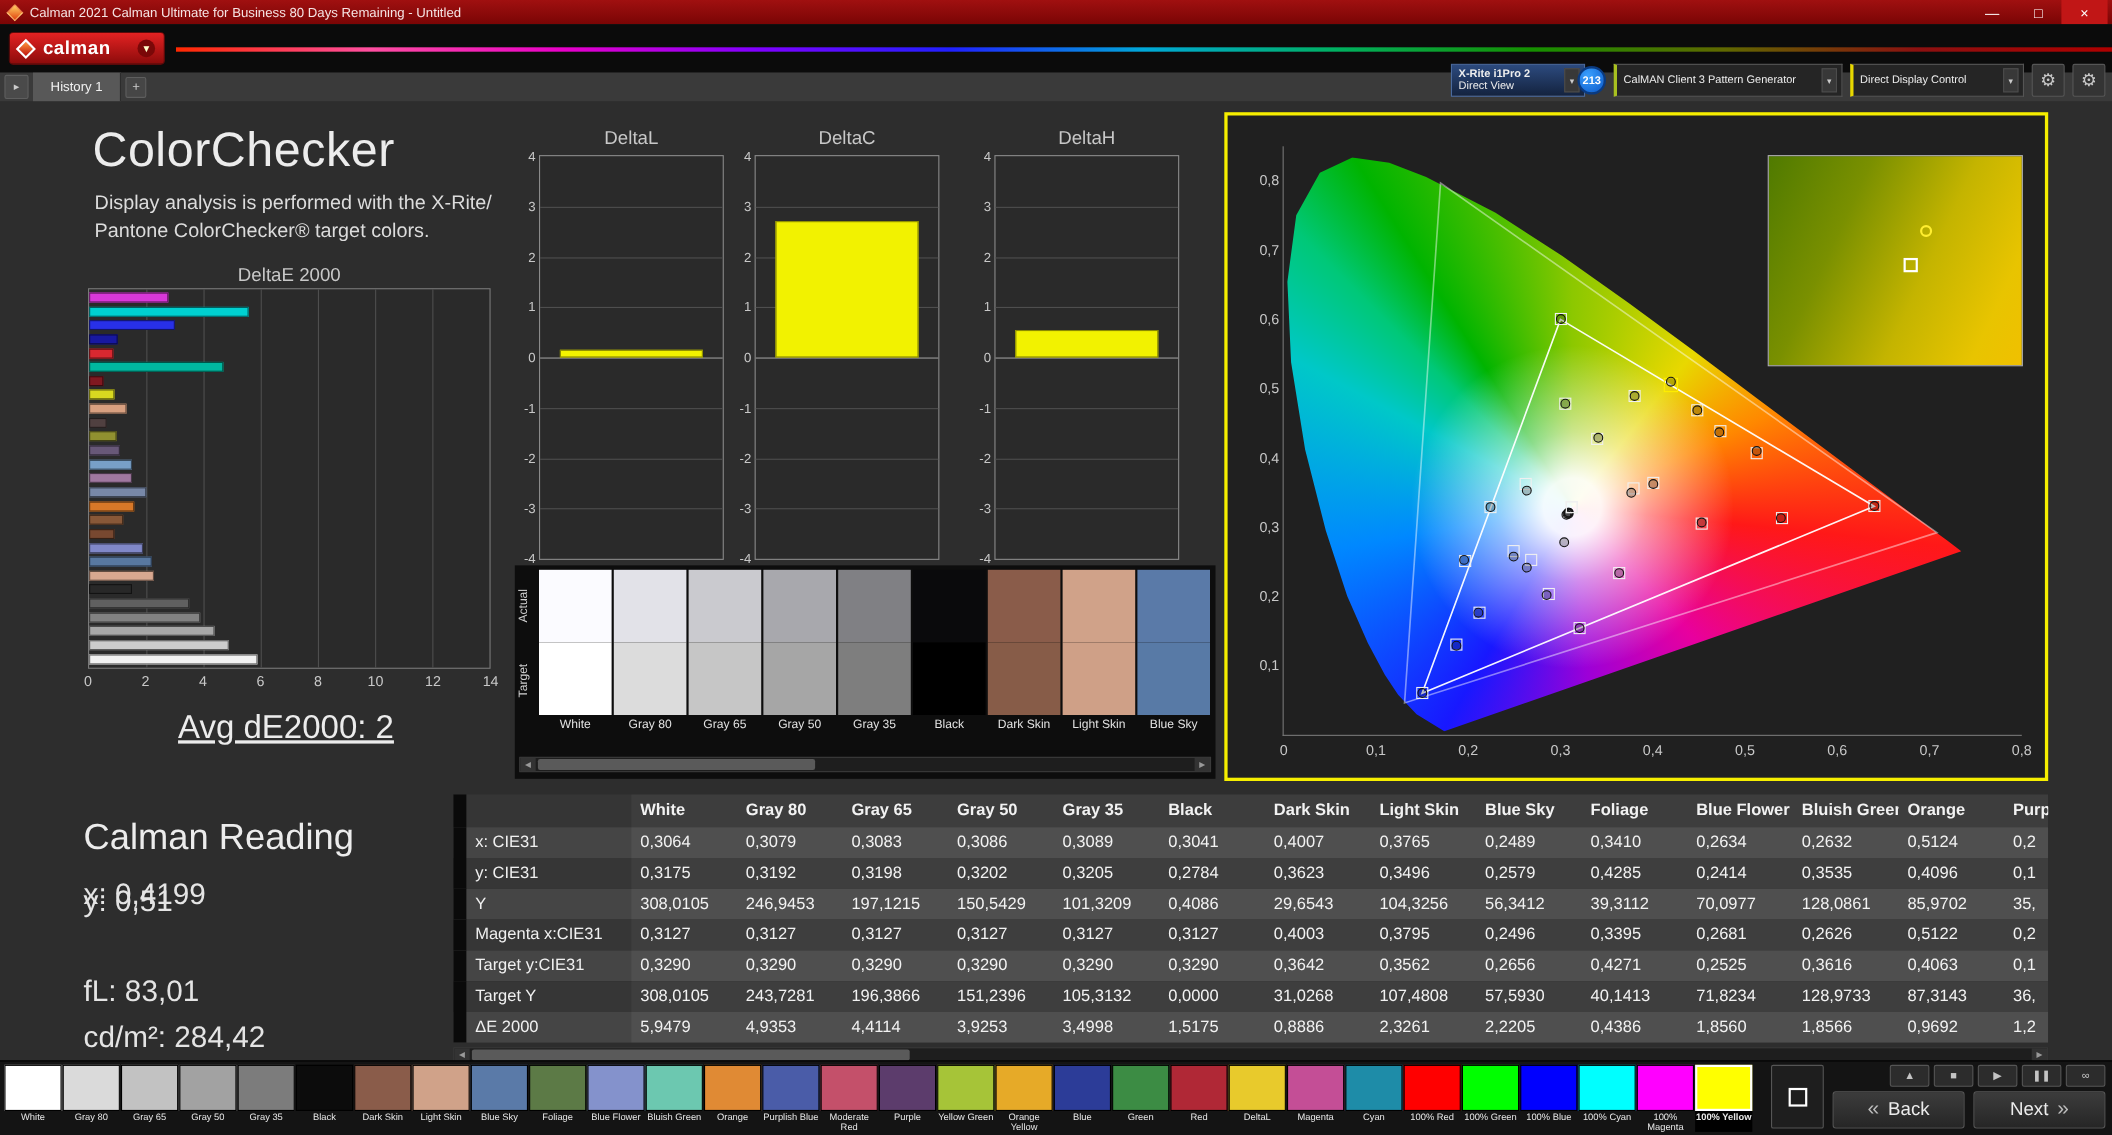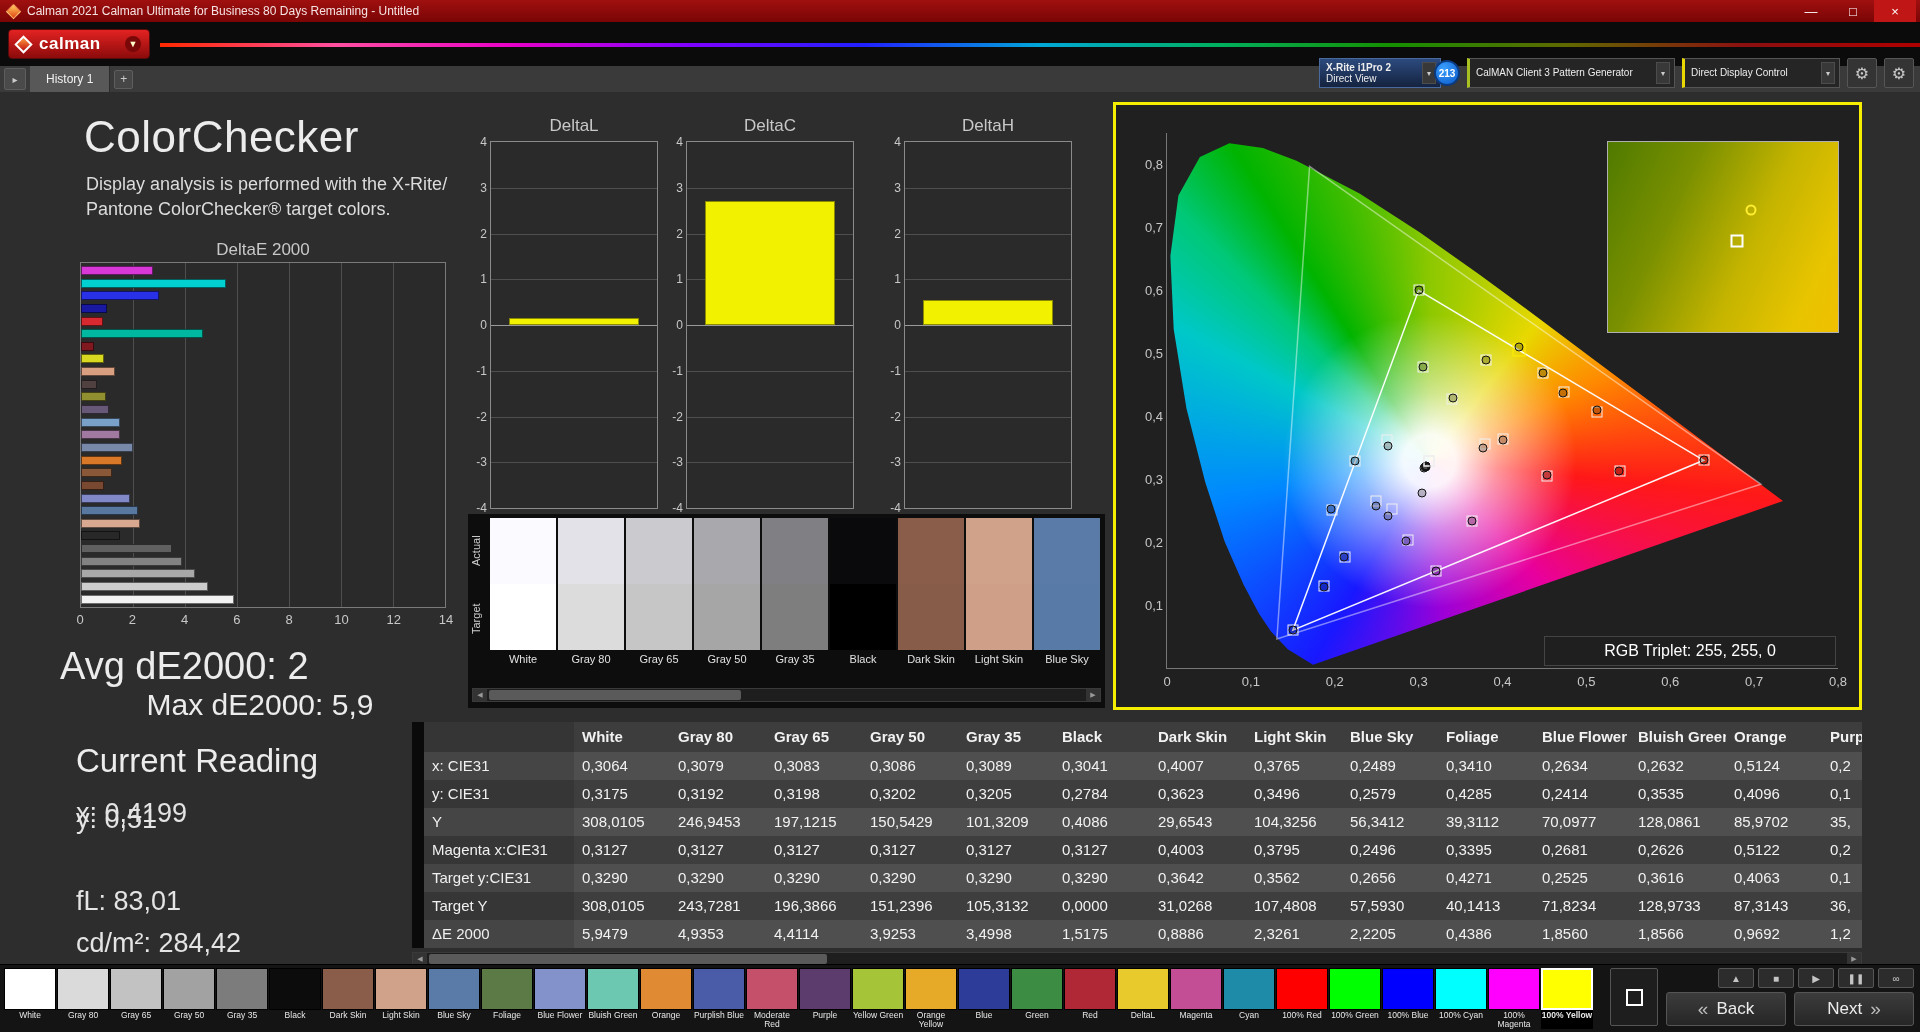--- a/index.html
+++ b/index.html
@@ -46,21 +46,21 @@
   #cc-title { position:absolute; left:84px; top:112px; font-size:44px; font-weight:400; color:#ececec; letter-spacing:.5px; }
   #cc-sub { position:absolute; left:86px; top:172px; font-size:18px; color:#dcdcdc; line-height:1.4; }
   #de-title { position:absolute; left:80px; top:240px; width:366px; text-align:center; font-size:17px; color:#c8c8c8; }
   #de-panel { position:absolute; left:80px; top:262px; width:366px; height:346px; border:1px solid #7a7a7a; background:#2a2a2a; }
   .vline { position:absolute; top:0; bottom:0; width:1px; background:#4e4e4e; }
   #de-bars { position:absolute; inset:3px 2px 3px 0; display:flex; flex-direction:column; justify-content:space-between; }
   .de-row { height:9px; display:flex; align-items:center; }
   .de-bar { height:9px; border:1px solid rgba(0,0,0,.55); }
   #de-xaxis { position:absolute; left:80px; top:612px; width:366px; height:16px; font-size:13px; color:#c8c8c8; }
   #de-xaxis span { position:absolute; transform:translateX(-50%); }
-  #avg-line { position:absolute; left:60px; top:645px; width:400px; text-align:left; font-size:38px; color:#ececec; }
+  #avg-line { position:absolute; left:60px; top:645px; width:400px; text-align:center; font-size:30px; color:#ececec;text-decoration:underline; }
   #max-line { position:absolute; left:60px; top:688px; width:400px; text-align:center; font-size:30px; color:#ececec; }
   #cr-title { position:absolute; left:76px; top:742px; font-size:33px; color:#ececec; }
   .cr-line { position:absolute; left:76px; font-size:27px; color:#e4e4e4; }
 
   
   .delta-block { position:absolute; top:116px; width:190px; }
   .delta-title { text-align:center; font-size:17px; color:#c8c8c8; margin-left:22px; }
   .delta-panel { position:relative; margin-left:22px; margin-top:5px; width:168px; height:368px; border:1px solid #8a8a8a; background:#2a2a2a; }
   .hline { position:absolute; left:0; right:0; height:1px; background:#4e4e4e; }
   .hline.zero { background:#9a9a9a; }
@@ -284,23 +284,22 @@
       <span style="left: 0%;">0</span>
       <span style="left: 14.2857%;">2</span>
       <span style="left: 28.5714%;">4</span>
       <span style="left: 42.8571%;">6</span>
       <span style="left: 57.1429%;">8</span>
       <span style="left: 71.4286%;">10</span>
       <span style="left: 85.7143%;">12</span>
       <span style="left: 100%;">14</span>
     </div>
   <div id="avg-line">Avg dE2000: 2</div>
-  <div id="max-line">Max dE2000: 5,9</div>
-
-  <div id="cr-title">Current Reading</div>
+
+  <div id="cr-title">Calman Reading</div>
   <div class="cr-line" style="top:798px">x: 0,4199</div>
   <div class="cr-line" style="top:804px">y: 0,51</div>
   <div class="cr-line" style="top:886px">fL: 83,01</div>
   <div class="cr-line" style="top:928px">cd/m²: 284,42</div>
 
   <div class="delta-block" style="left:468px">
     <div class="delta-title">DeltaL</div>
     <div class="delta-panel">
         <div class="hline" style="top: 12.5%;"></div>
         <div class="hline" style="top: 25%;"></div>
@@ -514,21 +513,20 @@
           <div class="cie-xlabel" style="left: 50%;">0,4</div>
           <div class="cie-xlabel" style="left: 62.5%;">0,5</div>
           <div class="cie-xlabel" style="left: 75%;">0,6</div>
           <div class="cie-xlabel" style="left: 87.5%;">0,7</div>
           <div class="cie-xlabel" style="left: 100%;">0,8</div>
         </div>
       <div id="cie-inset">
         <div class="inset-circle"></div>
         <div class="inset-square"></div>
       </div>
-      <div id="rgb-box">RGB Triplet: 255, 255, 0</div>
     </div>
   </div>
 
   <div id="data-table">
       <div class="t-row header">
         <div class="t-grip"></div>
         <div class="t-label"></div>
         <div class="t-cell">White</div>
         <div class="t-cell">Gray 80</div>
         <div class="t-cell">Gray 65</div>

